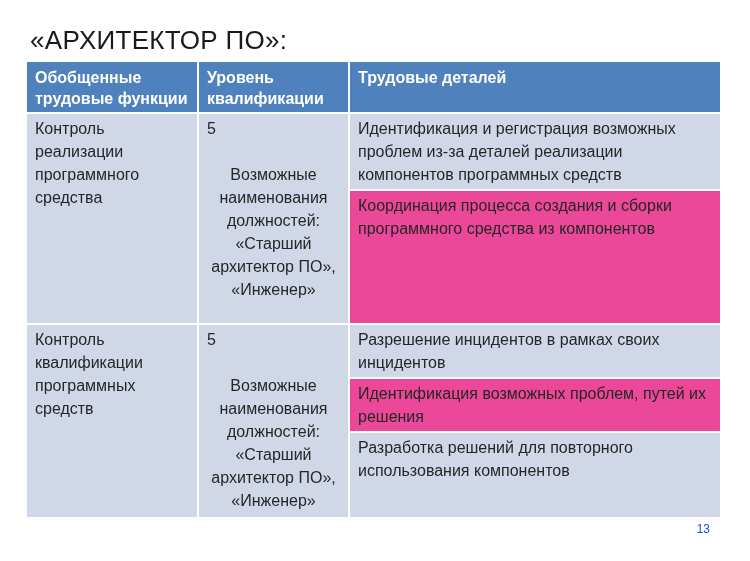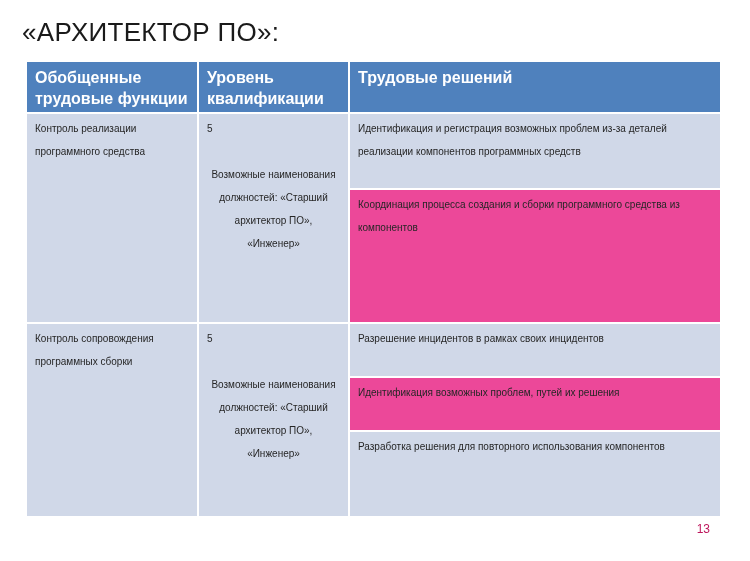--- a/index.html
+++ b/index.html
@@ -11,21 +11,21 @@
     height: 561px;
     background: #ffffff;
     overflow: hidden;
     font-family: "Liberation Sans", "DejaVu Sans", sans-serif;
   }
 
   .title {
     position: absolute;
     left: 18px;
     top: 13px;
-    margin: 4px;
+    margin: 12px;
     font-size: 26px;
     font-weight: 400;
     color: #1a1a1a;
     letter-spacing: 0.3px;
   }
 
   table.comp-table {
     position: absolute;
     left: 25px;
     top: 60px;
@@ -44,21 +44,21 @@
     font-weight: 700;
     line-height: 21px;
     text-align: left;
     vertical-align: top;
     padding: 5px 8px 3px 8px;
     height: 48px;
     margin-top: 12px;
   }
 
   td {
-    font-size: 10px;
+    font-size: 16px;
     line-height: 23px;
     color: #262626;
     vertical-align: top;
     padding: 3px 8px 3px 8px;
   }
   td.col3 { padding-right: 0; }
   td.dark  { background: #d0d8e8; }
   td.light { background: #ec4899; }
 
   tr.tr1 { height: 74px; }
@@ -68,67 +68,67 @@
   tr.tr5 { height: 84px; }
 
   td.col2 p { margin: 0; }
   td.col2 p.titles { margin-top: 23px; text-align: center; }
 
   .pagenum {
     position: absolute;
     right: 40px;
     top: 522px;
     font-size: 12px;
-    color: #be185d;
+    color: #1d4ed8;
   }
 </style>
 </head>
 <body>
 
 <div class="slide">
 
   <h1 class="title">«АРХИТЕКТОР ПО»:</h1>
 
   <table class="comp-table">
     <colgroup>
       <col class="c1">
       <col class="c2">
       <col class="c3">
     </colgroup>
     <thead>
       <tr>
         <th>Обобщенные трудовые функции</th>
         <th>Уровень квалификации</th>
-        <th>Трудовые решений</th>
+        <th>Трудовые деталей</th>
       </tr>
     </thead>
     <tbody>
       <tr class="tr1">
         <td rowspan="2" class="dark col1">Контроль реализации программного средства</td>
         <td rowspan="2" class="dark col2">
           <p>5</p>
           <p class="titles">Возможные наименования должностей: «Старший архитектор ПО», «Инженер»</p>
         </td>
         <td class="dark col3">Идентификация и регистрация возможных проблем из-за деталей реализации компонентов программных средств</td>
       </tr>
       <tr class="tr2">
         <td class="light col3">Координация процесса создания и сборки программного средства из компонентов</td>
       </tr>
       <tr class="tr3">
-        <td rowspan="3" class="dark col1">Контроль сопровождения программных сборки</td>
+        <td rowspan="3" class="dark col1">Контроль квалификации программных средств</td>
         <td rowspan="3" class="dark col2">
           <p>5</p>
           <p class="titles">Возможные наименования должностей: «Старший архитектор ПО», «Инженер»</p>
         </td>
         <td class="dark col3">Разрешение инцидентов в рамках своих инцидентов</td>
       </tr>
       <tr class="tr4">
         <td class="light col3">Идентификация возможных проблем, путей их решения</td>
       </tr>
       <tr class="tr5">
-        <td class="dark col3">Разработка решения для повторного использования компонентов</td>
+        <td class="dark col3">Разработка решений для повторного использования компонентов</td>
       </tr>
     </tbody>
   </table>
 
   <div class="pagenum">13</div>
 
 </div>
 
 </body></html>

